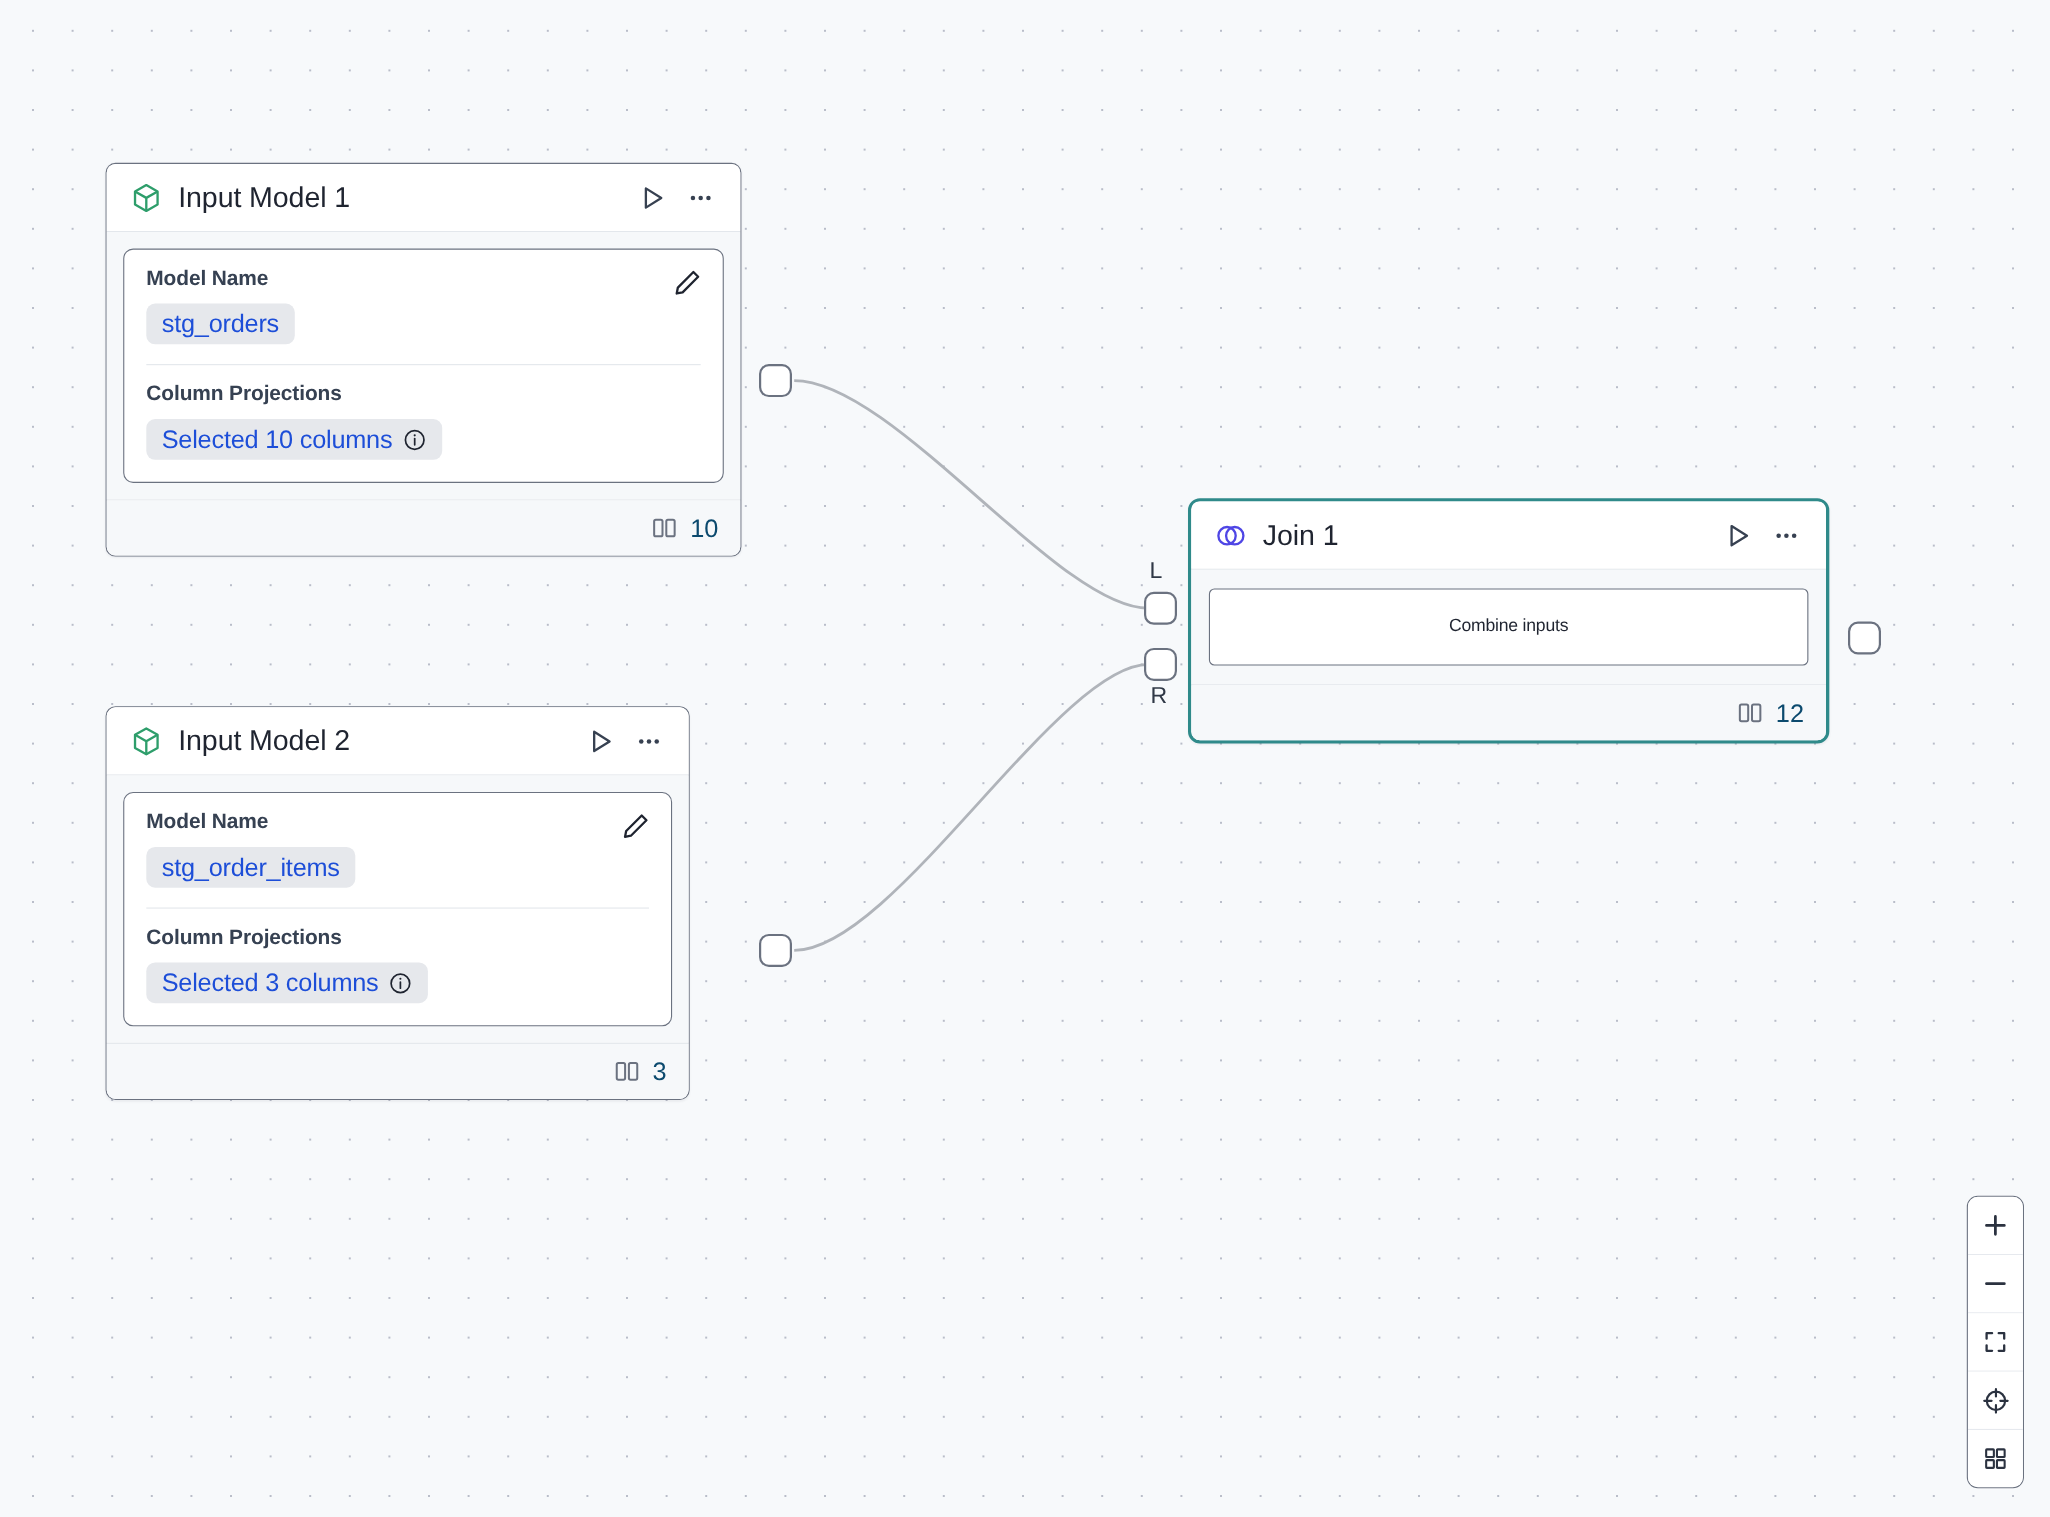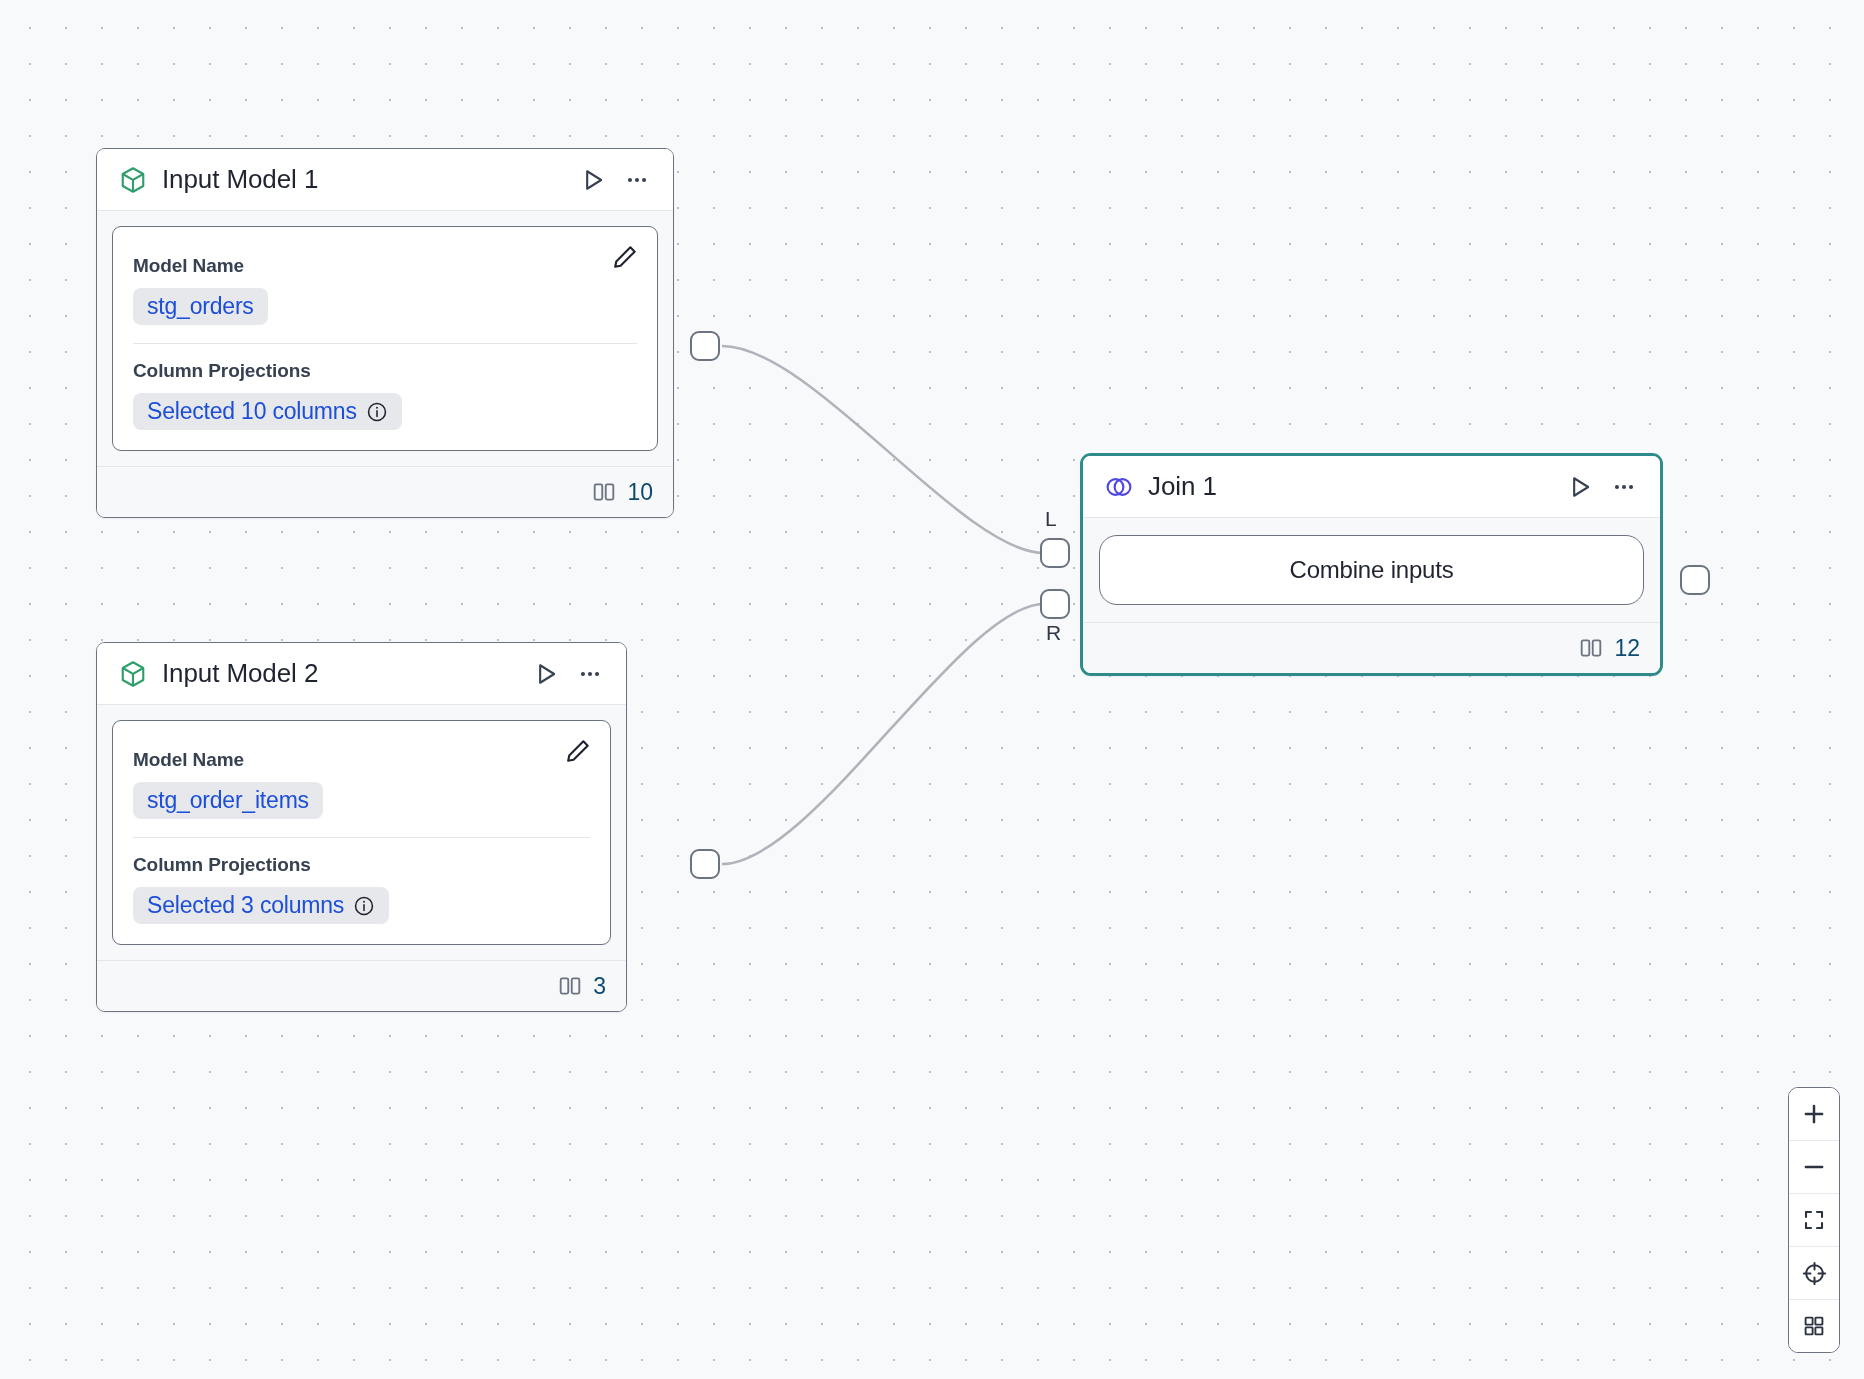--- a/index.html
+++ b/index.html
@@ -85,21 +85,21 @@
   .node-body {
     background: #f6f8fa;
     padding: 15px;
     box-sizing: border-box;
   }
 
   .inner-panel {
     background: #ffffff;
     border: 1.5px solid #6b7280;
     border-radius: 9px;
-    padding: 28px 20px 20px 20px;
+    padding: 16px 20px 20px 20px;
     box-sizing: border-box;
     position: relative;
   }
 
   .field-label {
     font-size: 19px;
     font-weight: bold;
     color: #364152;
     letter-spacing: -0.1px;
   }
@@ -164,27 +164,27 @@
   }
   .port-label {
     position: absolute;
     font-size: 21px;
     color: #303846;
   }
 
   
   .combine-box {
     border: 1.5px solid #6b7280;
-    border-radius: 18px;
+    border-radius: 5px;
     background: #ffffff;
     height: 68px;
     display: flex;
     align-items: center;
     justify-content: center;
-    font-size: 24px;
+    font-size: 16px;
     color: #1f2430;
     letter-spacing: -0.2px;
     cursor: pointer;
   }
 
   
   #controls {
     position: absolute;
     right: 24px;
     bottom: 26px;

